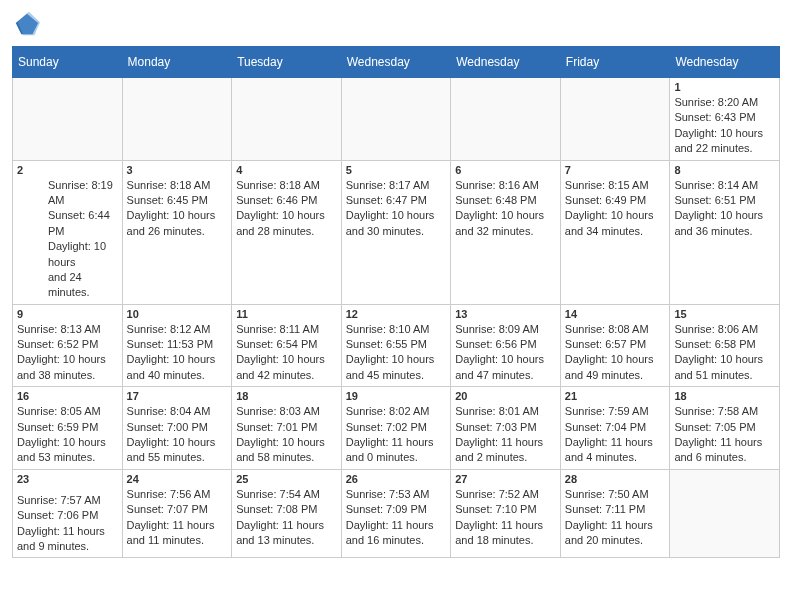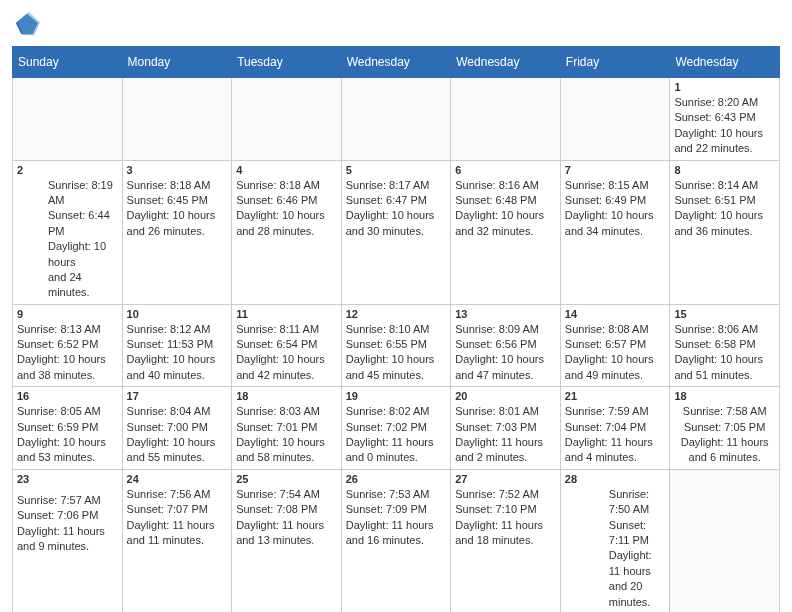--- a/index.html
+++ b/index.html
@@ -283,21 +283,21 @@
           </td>
           <td>
             <span class="day-number">21</span>
             <div class="day-info" style="white-space: pre-line;">Sunrise: 7:59 AM
 Sunset: 7:04 PM
 Daylight: 11 hours
 and 4 minutes.</div>
           </td>
           <td>
             <span class="day-number">18</span>
-            <div class="day-info" style="white-space: pre-line; text-align: center;">Sunrise: 7:58 AM
+            <div class="day-info" style="white-space: pre-line;">Sunrise: 7:58 AM
 Sunset: 7:05 PM
 Daylight: 11 hours
 and 6 minutes.</div>
           </td>
         </tr>
         <tr>
           <td>
             <span class="day-number">23</span>
             <div class="day-info" style="white-space: pre-line; margin-top: 8px;">Sunrise: 7:57 AM
 Sunset: 7:06 PM
@@ -327,21 +327,21 @@
           </td>
           <td>
             <span class="day-number">27</span>
             <div class="day-info" style="white-space: pre-line;">Sunrise: 7:52 AM
 Sunset: 7:10 PM
 Daylight: 11 hours
 and 18 minutes.</div>
           </td>
           <td>
             <span class="day-number">28</span>
-            <div class="day-info" style="white-space: pre-line; margin-left: 44px;">Sunrise: 7:50 AM
+            <div class="day-info" style="white-space: pre-line;">Sunrise: 7:50 AM
 Sunset: 7:11 PM
 Daylight: 11 hours
 and 20 minutes.</div>
           </td>
           <td class="empty"></td>
         </tr>
       </tbody>
   </table>
 </div>
 

